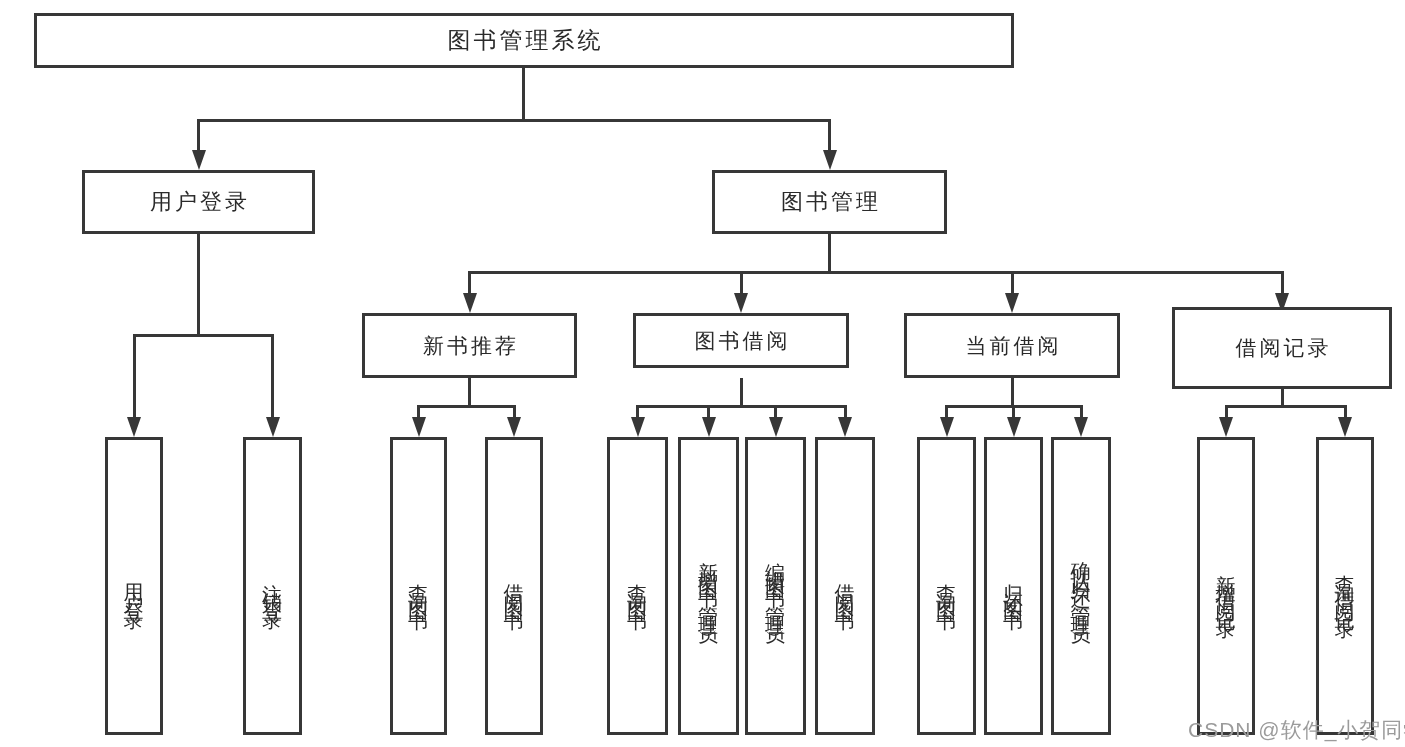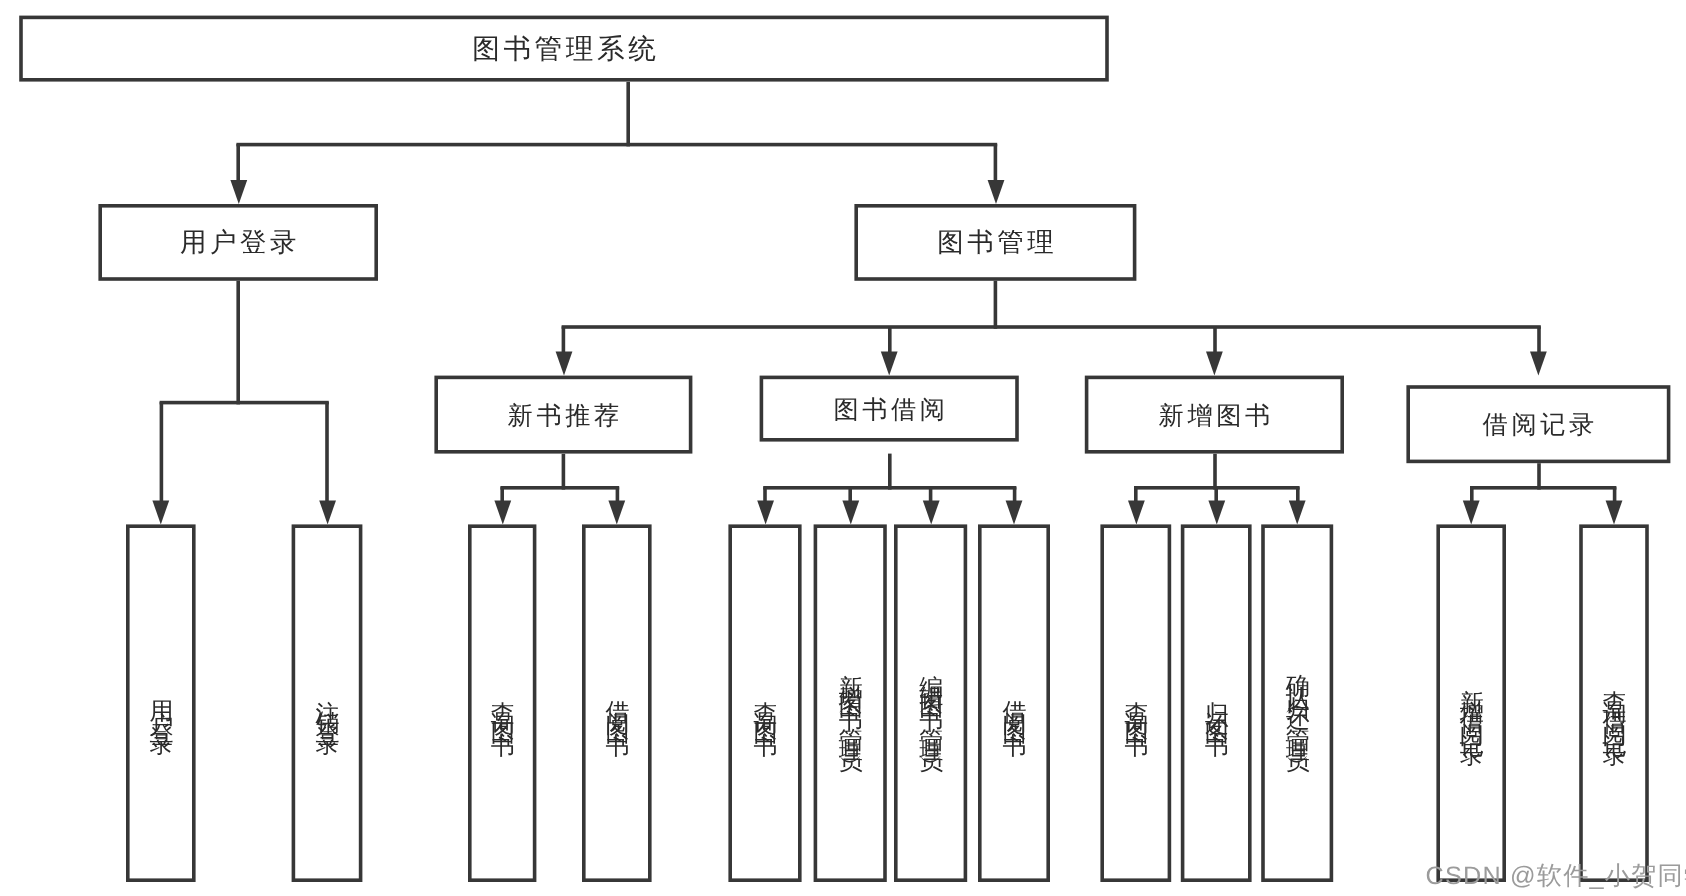--- a/index.html
+++ b/index.html
@@ -113,41 +113,41 @@
       <div class="arrow" style="left: 701.5px; top: 417px;"></div>
       <div class="arrow" style="left: 768.5px; top: 417px;"></div>
       <div class="arrow" style="left: 838px; top: 417px;"></div>
       <div class="arrow" style="left: 939.5px; top: 417px;"></div>
       <div class="arrow" style="left: 1006.5px; top: 417px;"></div>
       <div class="arrow" style="left: 1074px; top: 417px;"></div>
       <div class="arrow" style="left: 1219px; top: 417px;"></div>
       <div class="arrow" style="left: 1338px; top: 417px;"></div>
     </div>
 
-  <div class="box h root" style="left:16px;top:13px;width:908px;height:55px">
+  <div class="box h root" style="left:34px;top:13px;width:980px;height:55px">
     <span class="label">图书管理系统</span>
   </div>
 
   <div class="box h" style="left:82px;top:170px;width:233px;height:64px">
     <span class="label">用户登录</span>
   </div>
   <div class="box h" style="left:712px;top:170px;width:235px;height:64px">
     <span class="label">图书管理</span>
   </div>
 
   <div class="box h l3" style="left:362px;top:313px;width:215px;height:65px">
     <span class="label">新书推荐</span>
   </div>
   <div class="box h l3" style="left:633px;top:313px;width:216px;height:55px">
     <span class="label">图书借阅</span>
   </div>
   <div class="box h l3" style="left:904px;top:313px;width:216px;height:65px">
-    <span class="label">新增图书</span>
+    <span class="label">当前借阅</span>
   </div>
-  <div class="box h l3" style="left:1172px;top:321px;width:220px;height:65px">
+  <div class="box h l3" style="left:1172px;top:307px;width:220px;height:82px">
     <span class="label">借阅记录</span>
   </div>
 
   <div class="box v" style="left:105px;top:437px;width:58px;height:298px">
     <span class="label">用户登录</span>
   </div>
   <div class="box v" style="left:243px;top:437px;width:59px;height:298px">
     <span class="label">注销登录</span>
   </div>
 

